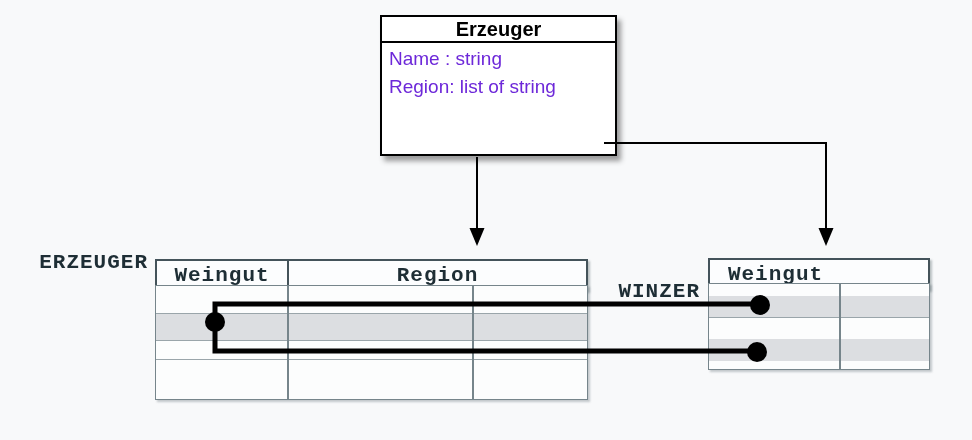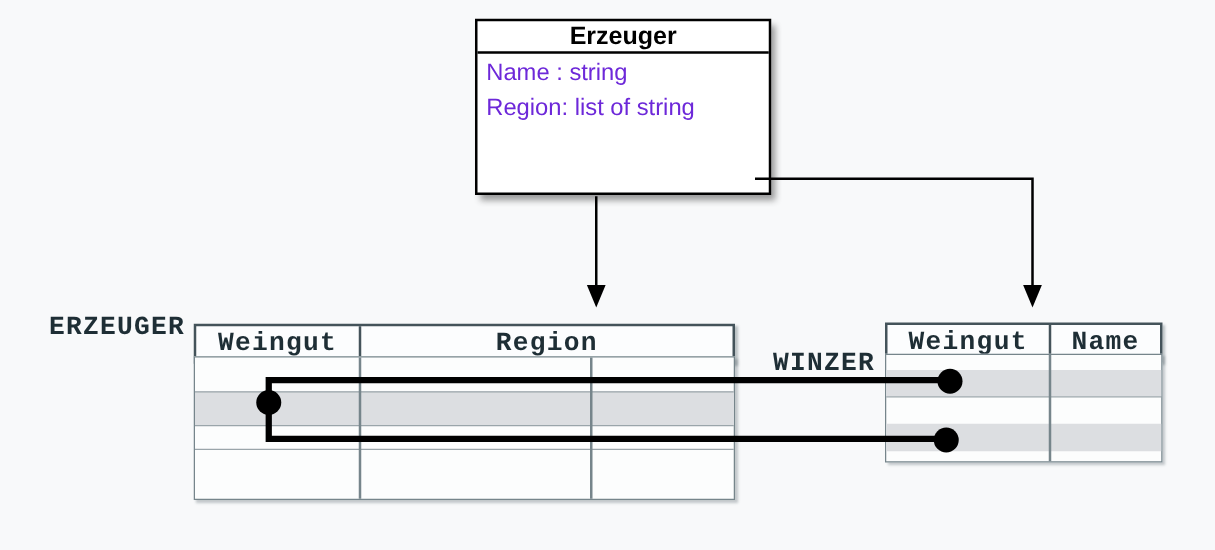--- a/index.html
+++ b/index.html
@@ -99,21 +99,20 @@
     <div class="hline" style="top:27px;"></div>
     <div class="hline" style="top:54px;"></div>
     <div class="hline" style="top:73px;"></div>
     <div class="vline" style="left:131px;"></div>
     <div class="vline" style="left:316px;"></div>
   </div>
 
   <div class="tbl-label lbl-win">WINZER</div>
   <div class="tbl-header hdr-win">
     <div class="hcell c0">Weingut</div>
-    <div class="hcell c1">Name</div>
   </div>
   <div class="tbl-body body-win">
     <div class="stripe" style="top:12px;height:21px;"></div>
     <div class="stripe" style="top:55px;height:22px;"></div>
     <div class="hline" style="top:33px;"></div>
     <div class="vline" style="left:130px;"></div>
   </div>
 
   <svg class="overlay" viewBox="0 0 972 440">
 

